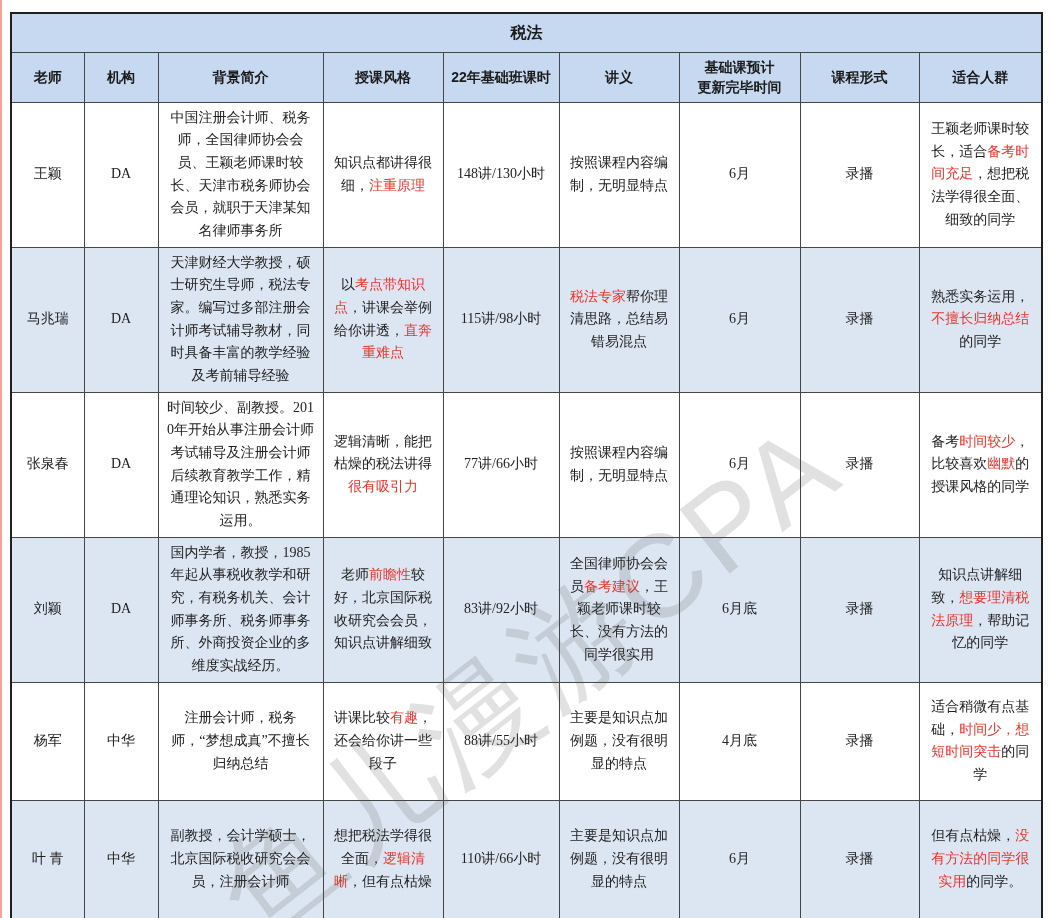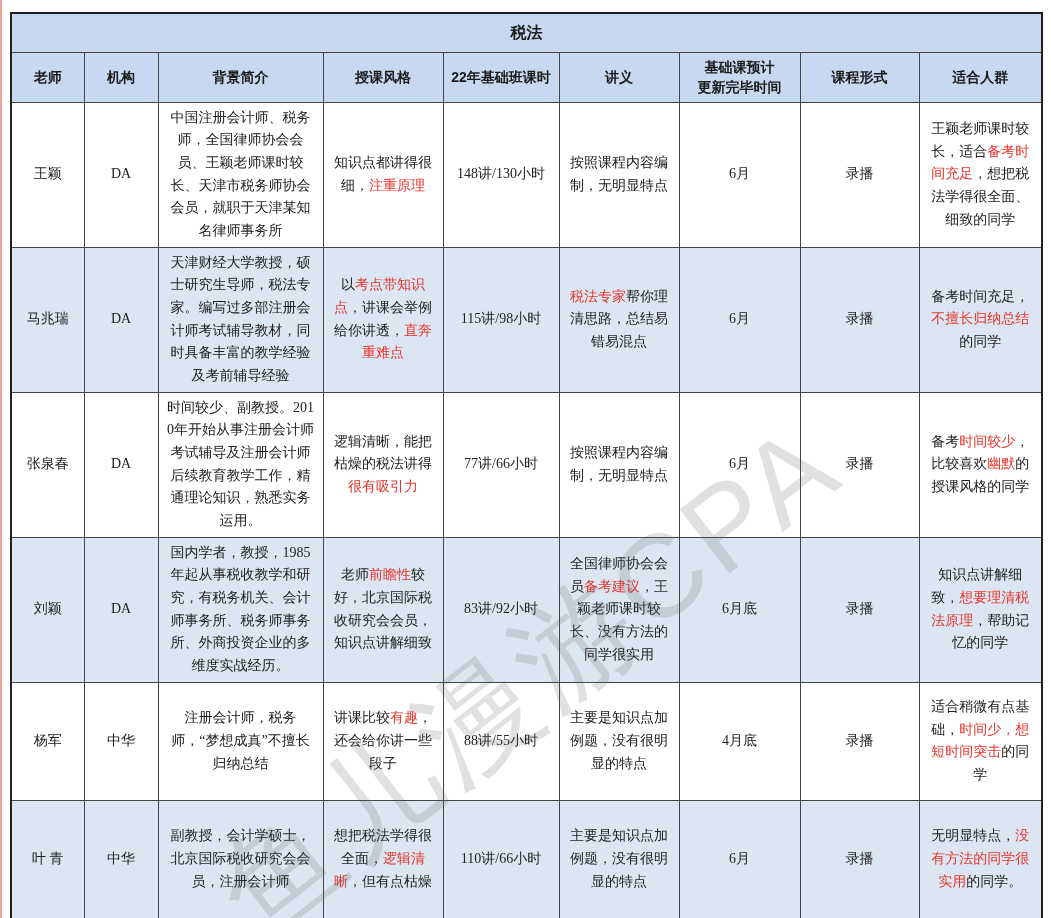--- a/index.html
+++ b/index.html
@@ -117,21 +117,21 @@
         </tr>
         <tr>
           <td>马兆瑞</td>
           <td>DA</td>
           <td>天津财经大学教授，硕士研究生导师，税法专家。编写过多部注册会计师考试辅导教材，同时具备丰富的教学经验及考前辅导经验</td>
           <td><span>以</span><span class="red">考点带知识点</span><span>，讲课会举例给你讲透，</span><span class="red">直奔重难点</span></td>
           <td>115讲/98小时</td>
           <td><span class="red">税法专家</span><span>帮你理清思路，总结易错易混点</span></td>
           <td>6月</td>
           <td>录播</td>
-          <td><span>备考时间充足，</span><span class="red">不擅长归纳总结</span><span>的同学</span></td>
+          <td><span>熟悉实务运用，</span><span class="red">不擅长归纳总结</span><span>的同学</span></td>
         </tr>
         <tr>
           <td>张泉春</td>
           <td>DA</td>
           <td>时间较少、副教授。2010年开始从事注册会计师考试辅导及注册会计师后续教育教学工作，精通理论知识，熟悉实务运用。</td>
           <td><span>逻辑清晰，能把枯燥的税法讲得</span><span class="red">很有吸引力</span></td>
           <td>77讲/66小时</td>
           <td><span>按照课程内容编制，无明显特点</span></td>
           <td>6月</td>
           <td>录播</td>
@@ -161,19 +161,19 @@
         </tr>
         <tr>
           <td>叶 青</td>
           <td>中华</td>
           <td>副教授，会计学硕士，北京国际税收研究会会员，注册会计师</td>
           <td><span>想把税法学得很全面，</span><span class="red">逻辑清晰</span><span>，但有点枯燥</span></td>
           <td>110讲/66小时</td>
           <td><span>主要是知识点加例题，没有很明显的特点</span></td>
           <td>6月</td>
           <td>录播</td>
-          <td><span>无明显特点，</span><span class="red">没有方法的同学很实用</span><span>的同学。</span></td>
+          <td><span>但有点枯燥，</span><span class="red">没有方法的同学很实用</span><span>的同学。</span></td>
         </tr>
       </tbody>
   </table>
 
   <div class="watermark">鱼儿漫游CPA</div>
 </div>
 
 </body></html>

